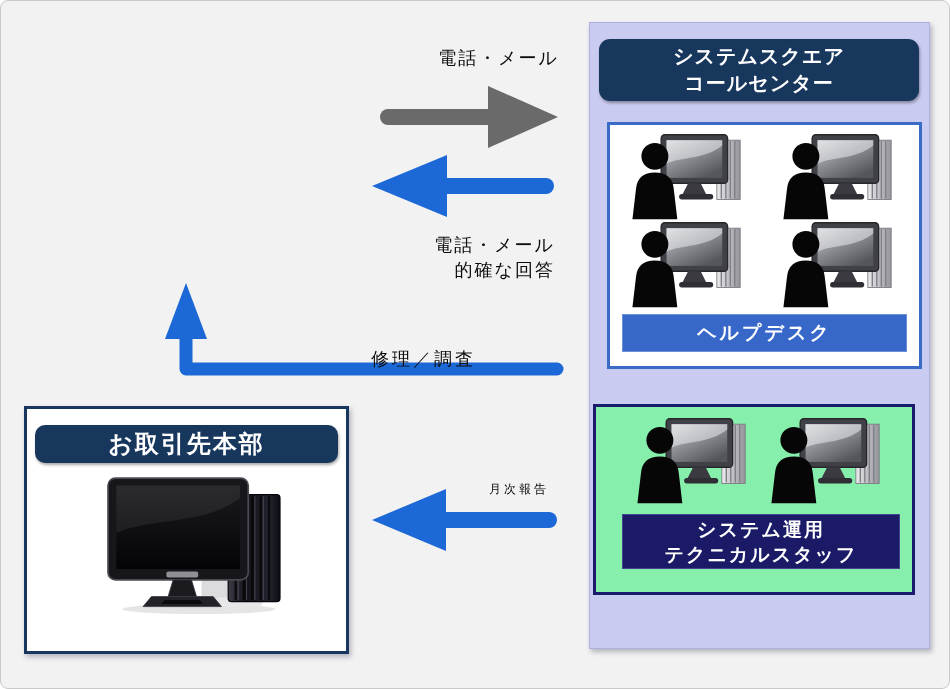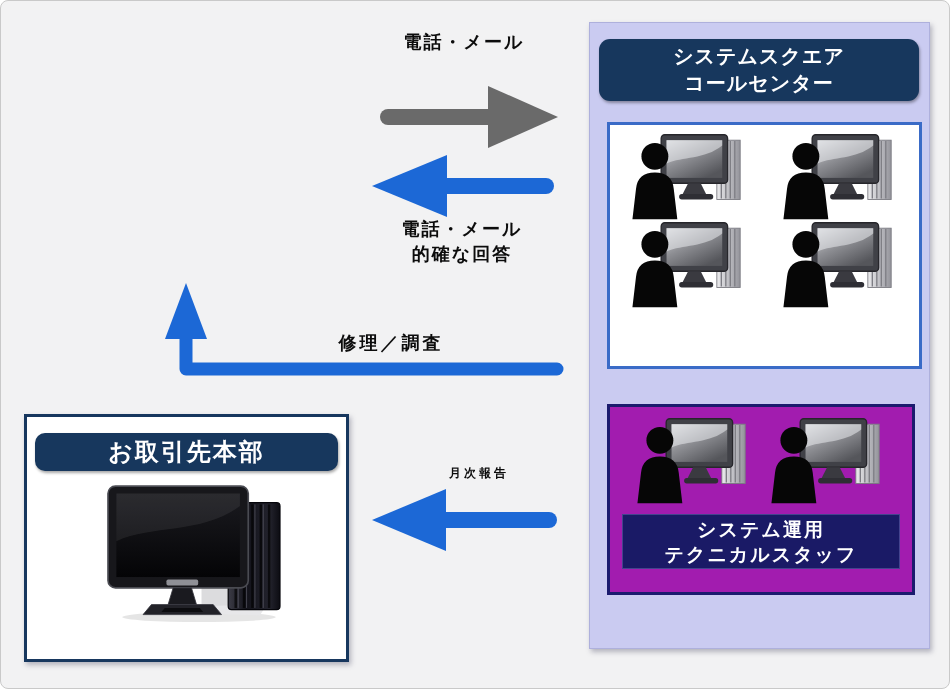--- a/index.html
+++ b/index.html
@@ -4,21 +4,21 @@
 <style>
   html,body { margin:0; padding:0; background:#ffffff; font-family:"Liberation Sans", sans-serif; }
   .canvas {
     position:relative; width:948px; height:687px;
     background:#f2f2f3; border:1px solid #c9c9c9; border-radius:8px; overflow:hidden;
   }
 
   
   .node-box { position:absolute; background:#ffffff; box-shadow:2px 3px 5px rgba(60,60,90,.35); }
   #customer-box { left:23px; top:25px;  width:317px; height:247px; border:3px solid #1e3e74; }
-  #partner-box  { left:23px; top:405px; width:319px; height:242px; border:3px solid #17375e;margin-top:8px; }
+  #partner-box  { left:23px; top:405px; width:319px; height:242px; border:3px solid #17375e; }
 
   .pill {
     position:absolute; left:8px; right:8px; top:16px; height:38px;
     background:#17375d; border-radius:10px; color:#fff; font-weight:bold; font-size:24px;
     display:flex; align-items:center; justify-content:center; letter-spacing:2px;
     box-shadow:1px 2px 3px rgba(0,0,0,.35);
   }
 
   .big-pc { position:absolute; }
   #customer-pc { left:70px; top:66px; width:198px; height:146px; }
@@ -34,22 +34,22 @@
     background:#17375d; border-radius:11px; color:#fff; font-weight:bold; font-size:20px;
     display:flex; flex-direction:column; align-items:center; justify-content:center;
     line-height:27px; letter-spacing:1px; box-shadow:1px 2px 3px rgba(0,0,0,.35);
   }
 
   #helpdesk-box {
     position:absolute; left:17px; top:99px; width:309px; height:241px;
     background:#fff; border:3px solid #3a6bc7;
   }
   #tech-box {
-    position:absolute; left:17px; top:381px; width:302px; height:185px;
-    background:#a21caf; border:3px solid #1b1b6e;
+    position:absolute; left:3px; top:381px; width:302px; height:185px;
+    background:#86efac; border:3px solid #1b1b6e;padding-left:14px;
   }
   .staff-grid {
     display:grid; grid-template-columns:repeat(2,1fr);
     justify-items:center; align-items:center; padding:8px 4px 0;
   }
   .staff-grid svg { width:120px; height:88px; }
   .staff-row { display:flex; justify-content:center; gap:14px; padding-top:10px; }
   .staff-row svg { width:120px; height:88px; }
 
   .bar-blue {
@@ -58,21 +58,21 @@
     display:flex; align-items:center; justify-content:center;
   }
   .bar-navy {
     margin:9px 12px 0; height:53px; background:#1a1a66; border:1px solid #44448e;
     color:#fff; font-weight:bold; font-size:19px; letter-spacing:2px;
     display:flex; flex-direction:column; align-items:center; justify-content:center;
     line-height:25px; text-align:center;
   }
 
   
-  .flow-label { position:absolute; color:#0c0c0c; font-weight:bold; text-align:center; }
+  .flow-label { position:absolute; color:#0c0c0c; font-weight:normal; text-align:right;margin-top:16px; }
   #inquiry-label { left:368px; top:28px;  width:190px; font-size:18px; line-height:26px; letter-spacing:2px; }
   #answer-label  { left:368px; top:216px; width:186px; font-size:18px; line-height:25px; letter-spacing:2px; }
   #repair-label  { left:305px; top:330px; width:170px; font-size:18px; letter-spacing:3px; }
   #monthly-label { left:408px; top:464px; width:140px; font-size:12px; letter-spacing:3px; }
 
   #arrow-layer { position:absolute; left:0; top:0; width:948px; height:687px; pointer-events:none; }
 </style>
 </head>
 <body>
 
@@ -169,20 +169,21 @@
         <svg viewBox="0 0 130 98">
             <use href="#staff-pc"></use>
           </svg>
         <svg viewBox="0 0 130 98">
             <use href="#staff-pc"></use>
           </svg>
         <svg viewBox="0 0 130 98">
             <use href="#staff-pc"></use>
           </svg>
       </div>
+      <div class="bar-blue">ヘルプデスク</div>
     </div>
 
     <div id="tech-box">
       <div class="staff-row">
         <svg viewBox="0 0 130 98">
             <use href="#staff-pc"></use>
           </svg>
         <svg viewBox="0 0 130 98">
             <use href="#staff-pc"></use>
           </svg>

